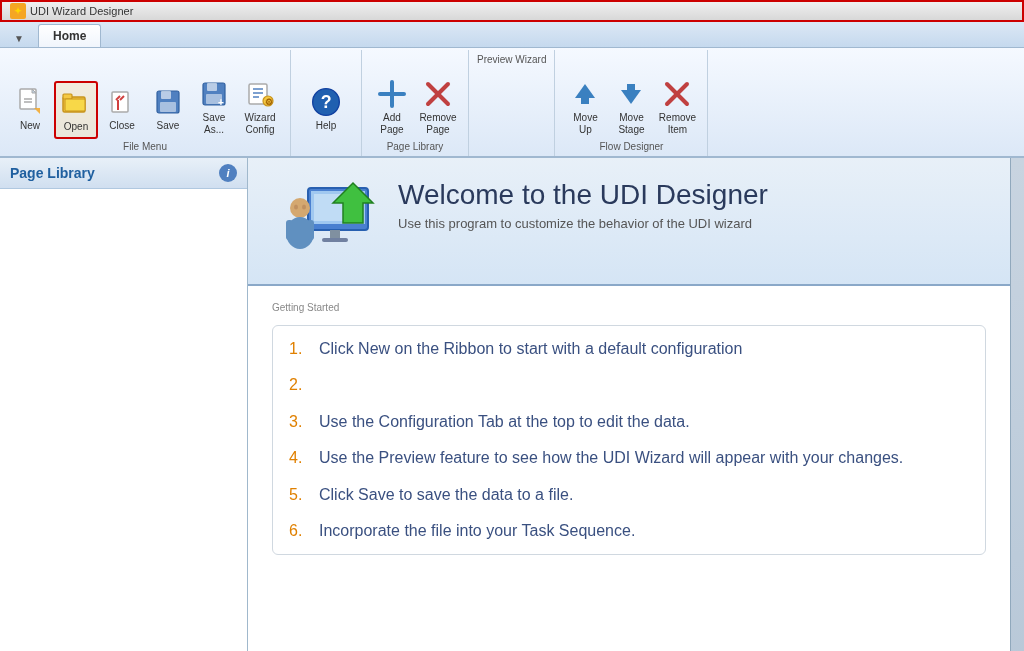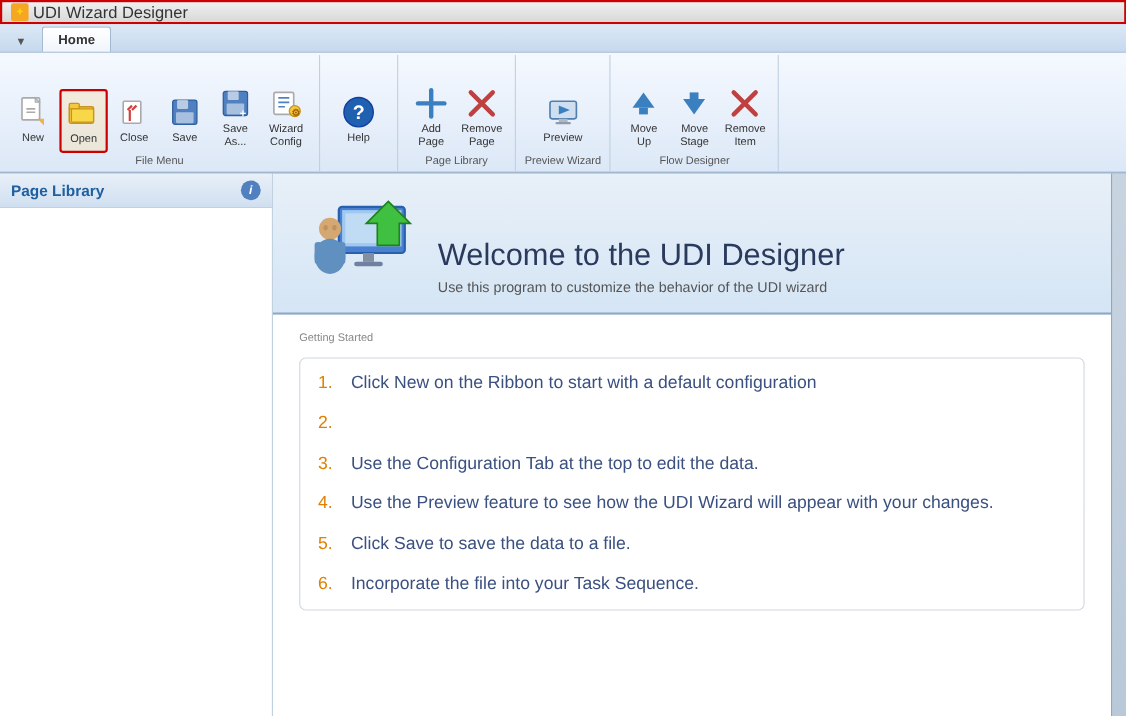--- a/index.html
+++ b/index.html
@@ -24,21 +24,21 @@
     }
     #title-bar .app-icon {
       width: 16px; height: 16px;
       background: #f5a623;
       border-radius: 2px;
       margin-right: 4px;
       display: flex; align-items: center; justify-content: center;
       font-size: 9px; color: white; font-weight: bold;
     }
     #title-bar .title-text {
-      font-size: 15px;
+      font-size: 11px;
       color: #333;
     }
 
     
     #tab-bar {
       background: linear-gradient(to bottom, #dce8f5, #c5d9ee);
       height: 26px;
       display: flex;
       align-items: flex-end;
       padding: 0 4px;
@@ -192,21 +192,21 @@
       display: flex;
       flex-direction: column;
       overflow: hidden;
     }
 
     
     #welcome-area {
       background: linear-gradient(to bottom, #e8f0f8, #d5e5f5);
       padding: 20px 30px 16px 30px;
       display: flex;
-      align-items: flex-end;
+      align-items: flex-start;
       border-bottom: 2px solid #8aa8c8;
     }
     #welcome-image {
       width: 100px;
       height: 90px;
       margin-right: 20px;
       flex-shrink: 0;
       position: relative;
     }
     #welcome-text h1 {
@@ -401,33 +401,20 @@
           </svg>
         </div>
         <span class="btn-label">Remove Page</span>
       </div>
 
     </div>
     <span class="ribbon-group-label">Page Library</span>
   </div>
 
   <div class="ribbon-group">
-    <div class="ribbon-group-buttons">
-      <div class="ribbon-btn">
-        <div class="btn-icon icon-preview">
-          <svg width="32" height="32" viewBox="0 0 32 32">
-            <rect x="4" y="6" width="24" height="16" rx="2" fill="#d0dff0" stroke="#5080b0" stroke-width="1.5"></rect>
-            <rect x="12" y="22" width="8" height="3" fill="#b0b8c0"></rect>
-            <rect x="9" y="25" width="14" height="2" rx="1" fill="#909aaa"></rect>
-            <polygon points="12,10 22,14 12,18" fill="#3a80c0"></polygon>
-          </svg>
-        </div>
-        <span class="btn-label">Preview</span>
-      </div>
-    </div>
     <span class="ribbon-group-label">Preview Wizard</span>
   </div>
 
   <div class="ribbon-group">
     <div class="ribbon-group-buttons">
 
       <div class="ribbon-btn">
         <div class="btn-icon icon-move-up">
           <svg width="32" height="32" viewBox="0 0 32 32">
             <polygon points="16,6 26,20 6,20" fill="#3a80c0"></polygon>

